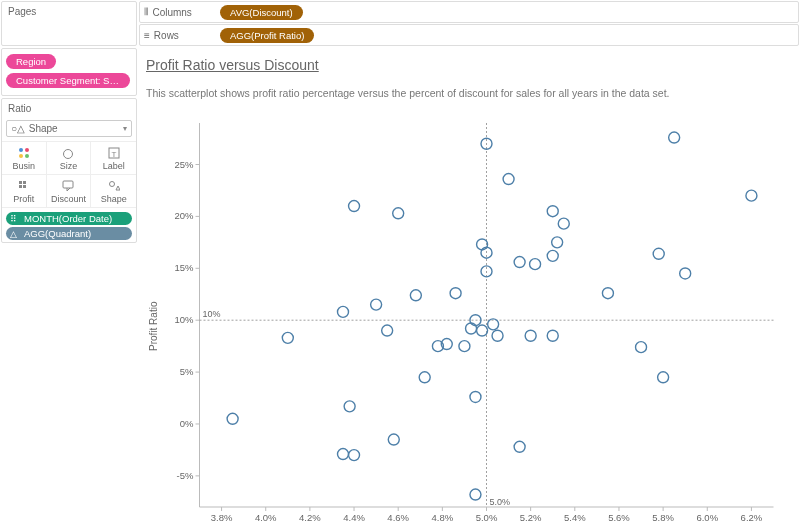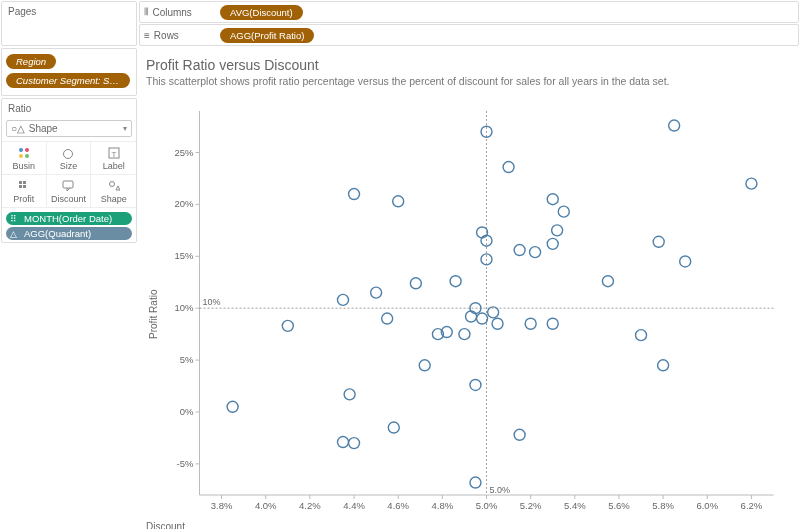--- a/index.html
+++ b/index.html
@@ -4,39 +4,39 @@
 <style>
 * { box-sizing: border-box; margin: 0; padding: 0; }
 body { font-family: Arial, sans-serif; font-size: 11px; color: #555; background: #fff; width: 800px; height: 529px; overflow: hidden; }
 .app { display: flex; height: 529px; }
 .sidebar { width: 138px; display: flex; flex-direction: column; }
 .panel { border: 1px solid #ddd; border-radius: 2px; margin: 1px; }
 .panel-title { padding: 4px 6px; font-size: 10px; color: #666; }
 .panel-body { padding: 4px; }
 .pages .panel-body { height: 24px; }
 .pill { display: inline-block; padding: 2px 10px; border-radius: 10px; font-size: 9.5px; color: #fff; margin: 1px 0; white-space: nowrap; overflow: hidden; text-overflow: ellipsis; max-width: 124px; }
-.pill-blue { background: #a16207; font-style: italic; }
+.pill-blue { background: #ec4899; }
 .pill-teal { background: #a16207; }
 .marks-dropdown { display: flex; align-items: center; border: 1px solid #ccc; border-radius: 2px; padding: 2px 4px; font-size: 10px; color: #666; margin: 2px 4px 4px 4px; position: relative; }
 .marks-dropdown .chev { margin-left: auto; font-size: 8px; color: #888; }
 .marks-grid { display: grid; grid-template-columns: repeat(3,1fr); gap: 0; border-top: 1px solid #eee; }
 .marks-cell { border-right: 1px solid #eee; border-bottom: 1px solid #eee; text-align: center; padding: 4px 2px 3px; font-size: 9px; color: #666; }
 .marks-cell:nth-child(3n){ border-right: none; }
 .marks-cell .mi { height: 14px; display: flex; align-items: center; justify-content: center; margin-bottom: 1px; }
 .mark-pill { display: flex; align-items: center; gap: 4px; padding: 1px 8px 1px 4px; border-radius: 10px; font-size: 9.5px; color: #fff; margin: 2px 4px; }
 .mp-teal { background: #1ba07a; }
 .mp-blue { background: #6a8da3; }
 .mark-pill .dot { width: 10px; font-size: 9px; }
 
 .main { flex: 1; display: flex; flex-direction: column; }
 .shelves { }
 .shelf { display: flex; align-items: center; border: 1px solid #ddd; border-radius: 2px; margin: 1px; padding: 2px 4px; gap: 6px; height: 22px; }
 .shelf-label { display: flex; align-items: center; gap: 4px; font-size: 10px; color: #666; width: 70px; }
 .chart-area { padding: 10px 14px 6px 8px; flex: 1; }
-.chart-title { font-size: 14px; color: #666; margin-bottom: 2px; }
+.chart-title { font-size: 14px; color: #666; margin-bottom: 14px; text-decoration: underline; }
 .chart-sub { font-size: 10.5px; color: #777; margin-bottom: 16px; }
 .chart-wrap { display: flex; }
 .yaxis-title { writing-mode: vertical-rl; transform: rotate(180deg); font-size: 10px; color: #666; text-align: center; padding: 0 2px; }
 .plot { position: relative; flex: 1; }
 .plotsvg { width: 100%; height: 420px; }
 .axis-line { stroke: #bbb; stroke-width: 1; }
 .tick-text { font-size: 9.5px; fill: #666; }
 .ref-line { stroke: #888; stroke-width: 0.8; stroke-dasharray: 2 2; }
 .ref-label { font-size: 9px; fill: #666; }
 .dp { fill: none; stroke: #4d7fa8; stroke-width: 1.4; }

